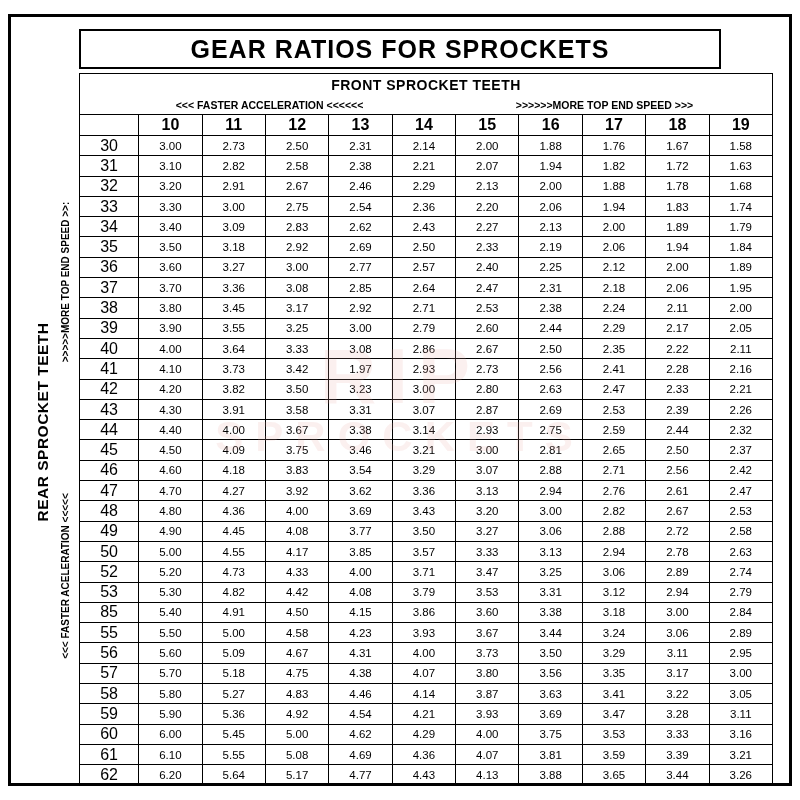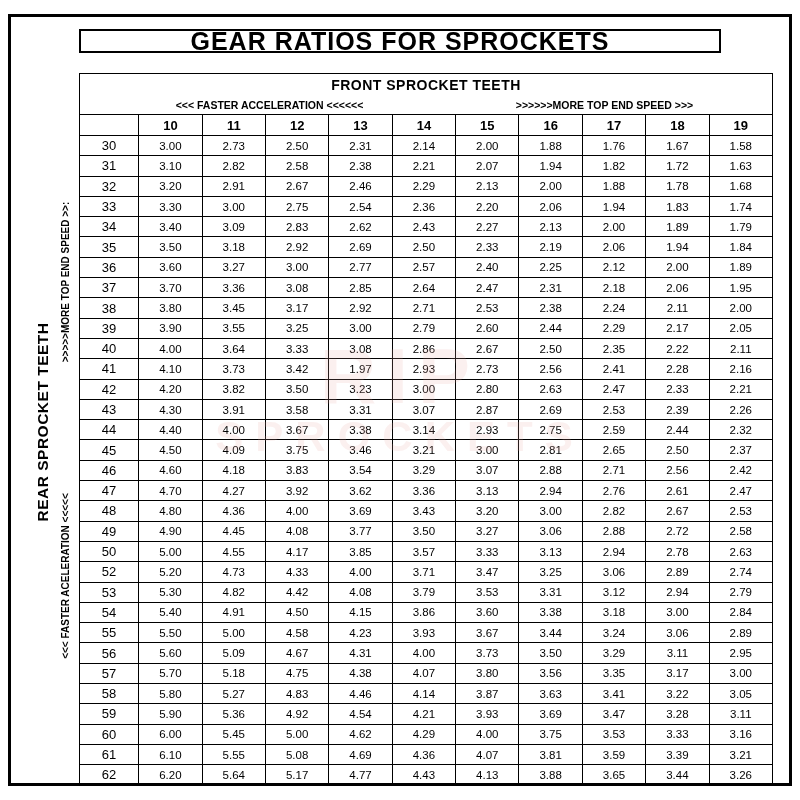--- a/index.html
+++ b/index.html
@@ -22,21 +22,21 @@
     box-sizing:border-box;
     background:#fff;
   }
   .inner-pad{
     position:absolute;
     left:6px;top:6px;right:6px;bottom:6px;
     box-sizing:border-box;
   }
   .title-box{
     position:absolute;
-    left:62px;top:6px;right:62px;height:24px;
+    left:62px;top:6px;right:62px;height:40px;
     border:2px solid #000;
     box-sizing:border-box;
     display:flex;align-items:center;justify-content:center;
     background:#fff;
   }
   .title-box .title{
     font-size:25px;
     font-weight:bold;
     letter-spacing:1px;
     font-family:"Liberation Sans", sans-serif;
@@ -80,26 +80,26 @@
   table.grid td, table.grid th{
     border:1px solid #000;
     text-align:center;
     padding:0;
     height:19.3px;
     font-weight:normal;
     background:transparent;
   }
   table.grid thead th{
     font-weight:bold;
-    font-size:13px;
+    font-size:16px;
     height:20px;
   }
   th.corner{background:#fff;}
   td.rowhead{
-    font-size:13px;
+    font-size:16px;
     font-weight:normal;
   }
   td.hl{ background:#f8d7d5; }
   .left-label{
     position:absolute;
     left:8px;top:50px;
     width:54px;bottom:6px;
   }
   .rot-wrap{
     position:absolute;
@@ -480,21 +480,21 @@
                 <td>4.42</td>
                 <td>4.08</td>
                 <td>3.79</td>
                 <td>3.53</td>
                 <td>3.31</td>
                 <td>3.12</td>
                 <td>2.94</td>
                 <td>2.79</td>
               </tr>
               <tr>
-                <td class="rowhead">54</td>
+                <td class="rowhead">85</td>
                 <td>5.40</td>
                 <td>4.91</td>
                 <td>4.50</td>
                 <td>4.15</td>
                 <td>3.86</td>
                 <td>3.60</td>
                 <td>3.38</td>
                 <td>3.18</td>
                 <td>3.00</td>
                 <td>2.84</td>

